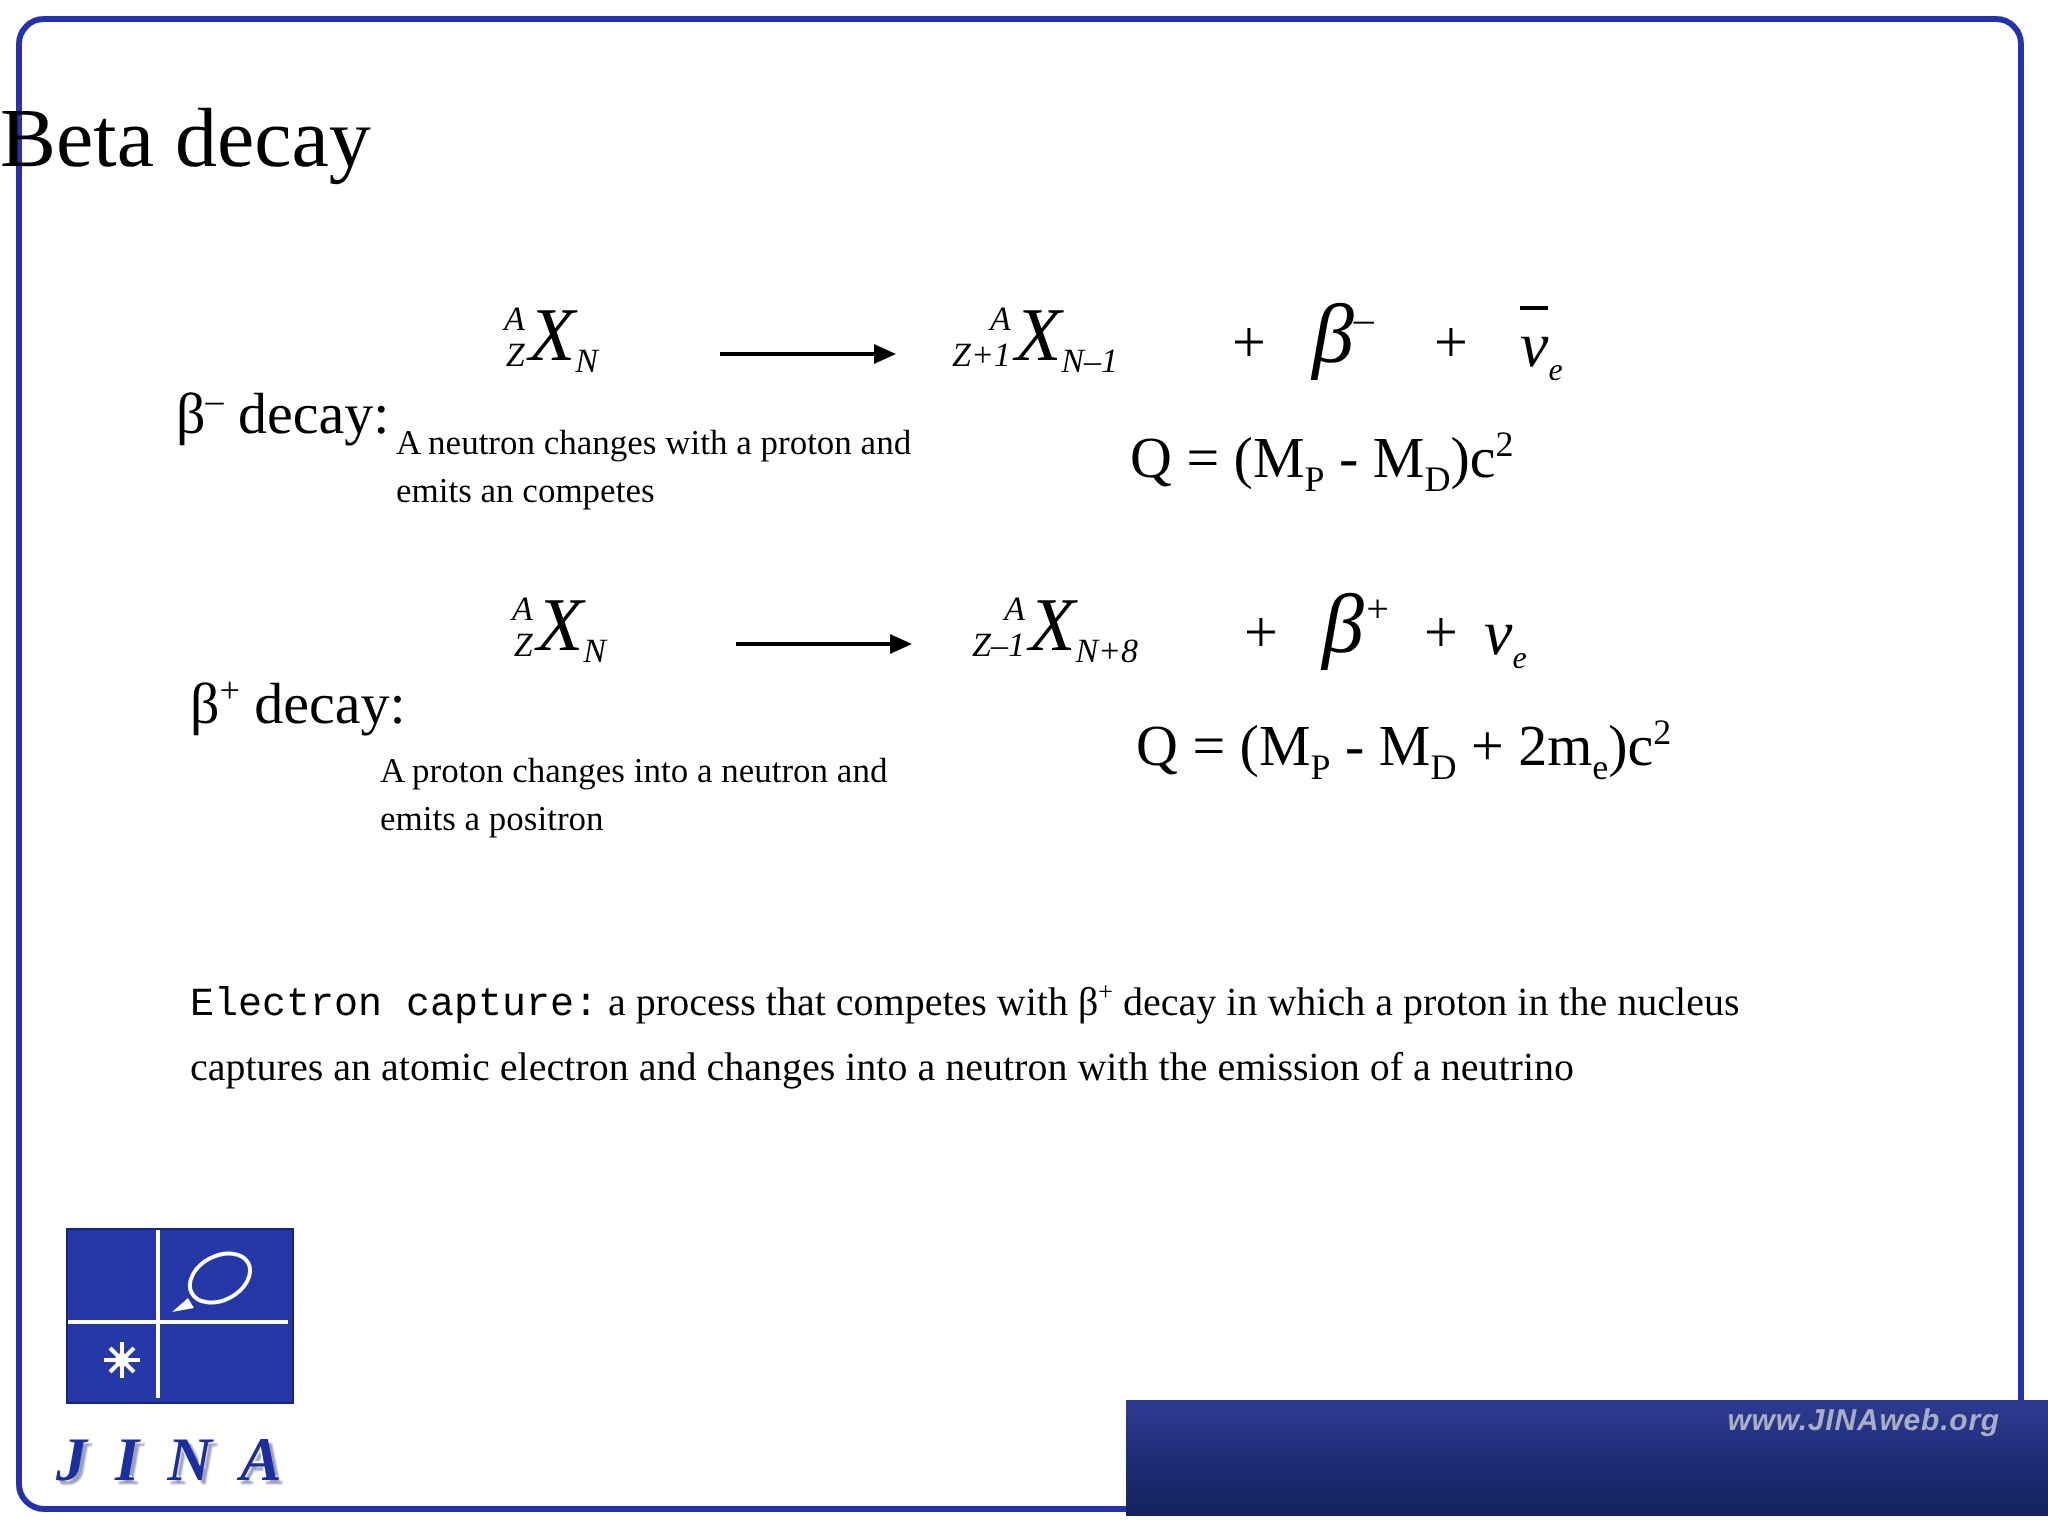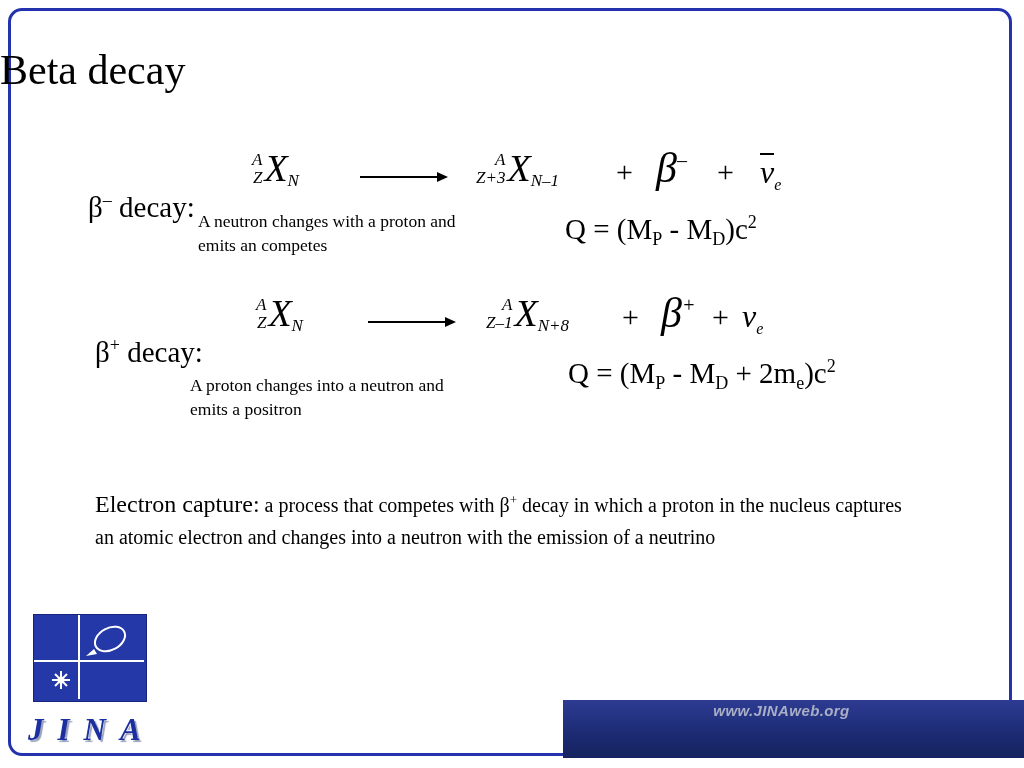--- a/index.html
+++ b/index.html
@@ -26,32 +26,32 @@
   .beta-sym{font-style:italic;font-size:42px;line-height:1;}
   .beta-sym sup{font-size:20px;}
   .nu{font-style:italic;font-size:32px;line-height:1;}
   .nu-bar{display:inline-block;border-top:2px solid #000;padding-top:1px;}
   .nu-sub{font-style:italic;font-size:16px;display:inline-block;transform:translateY(7px);}
   .caption{font-size:17.5px;line-height:1.35;}
   .qeq{font-size:29px;}
   .qeq sub{font-size:18px;}
   .qeq sup{font-size:18px;}
   .ec{left:95px;top:466px;width:818px;font-size:20px;line-height:1.5;}
-  .ec-head{font-size:24px;}
+  .ec-head{font-size:20px;font-family:Liberation Mono, monospace;}
   .ec sup{font-size:13px;}
   .logo-box{left:33px;top:614px;width:112px;height:86px;background:#2438a8;border:1px solid #16247e;}
   .logo-letters{left:28px;top:712px;white-space:nowrap;text-align:center;}
   .logo-letter{font-weight:bold;font-style:italic;font-size:31px;color:#1b2fa0;margin-right:14px;
     text-shadow:-1px -1px 0 #ffffff, 2px 2px 1px #9aa0bb;}
   .banner{left:563px;top:700px;width:461px;height:58px;z-index:3;
     background:linear-gradient(180deg,#2d3c92 0%,#1b2a72 60%,#16235f 100%);
     font-family:"Liberation Sans", sans-serif;box-sizing:border-box;}
   .banner-l1{color:#ffffff;font-weight:bold;font-style:italic;font-size:19px;text-align:center;
     margin-top:9px;letter-spacing:0.4px;}
-  .banner-l2{color:#a9aec6;font-weight:bold;font-style:italic;font-size:15px;text-align:center;
+  .banner-l2{color:#a9aec6;font-weight:bold;font-style:italic;font-size:15px;text-align:right;
     padding-right:24px;margin-top:2px;letter-spacing:0.4px;}
 </style>
 </head>
 <body>
 
 <div class="frame"></div>
 
 <div class="abs title">Beta decay</div>
 
 <div>
@@ -64,21 +64,21 @@
       </span>
     <span class="nuc-sym">X</span>
     <span class="nuc-sub">N</span>
   </span>
 
   <span class="abs arrow" style="left:360px;top:176px;width:86px;"></span>
 
   <span class="abs nuclide" style="left:476px;top:150px;">
     <span class="prestack">
         <span>A</span>
-        <span>Z+3</span>
+        <span>Z+1</span>
       </span>
     <span class="nuc-sym">X</span>
     <span class="nuc-sub">N–1</span>
   </span>
 
   <span class="abs plus" style="left:616px;top:155px;">+</span>
   <span class="abs beta-sym" style="left:656px;top:147px;"><span>β</span><sup>–</sup></span>
   <span class="abs plus" style="left:717px;top:155px;">+</span>
   <span class="abs" style="left:760px;top:153px;"><span class="nu-bar"><span class="nu">ν</span></span><span class="nu-sub">e</span></span>
 

